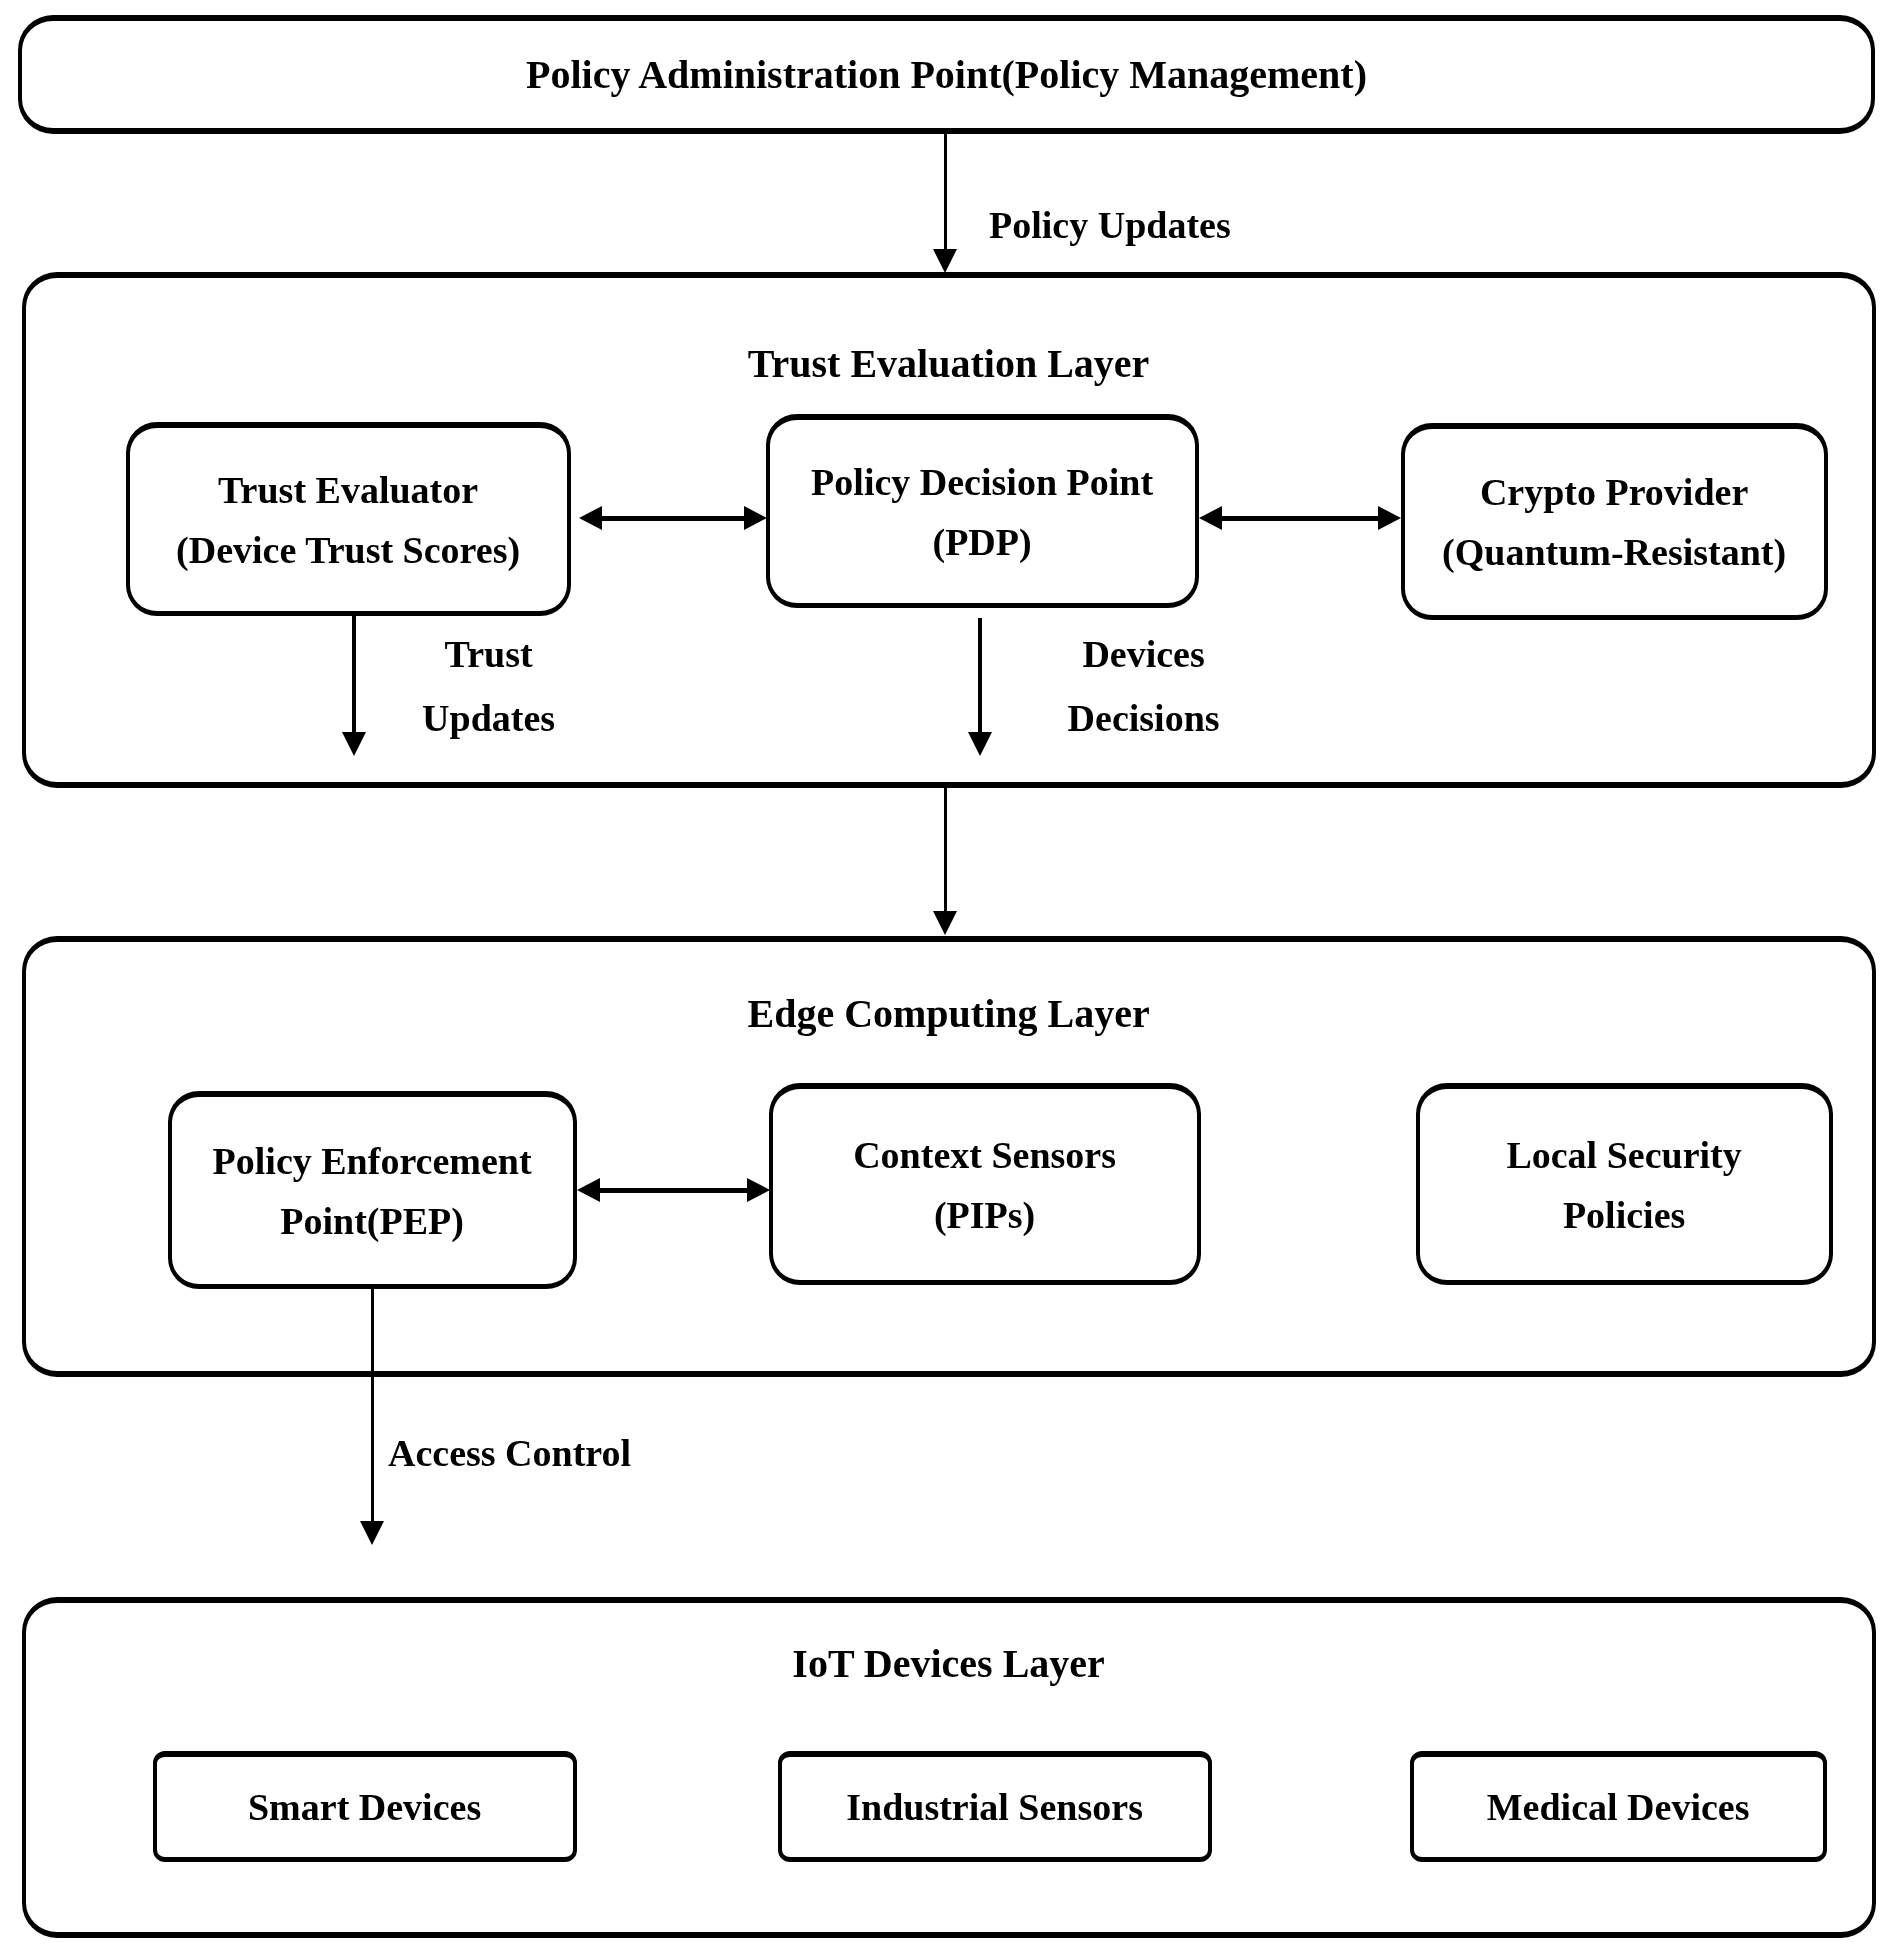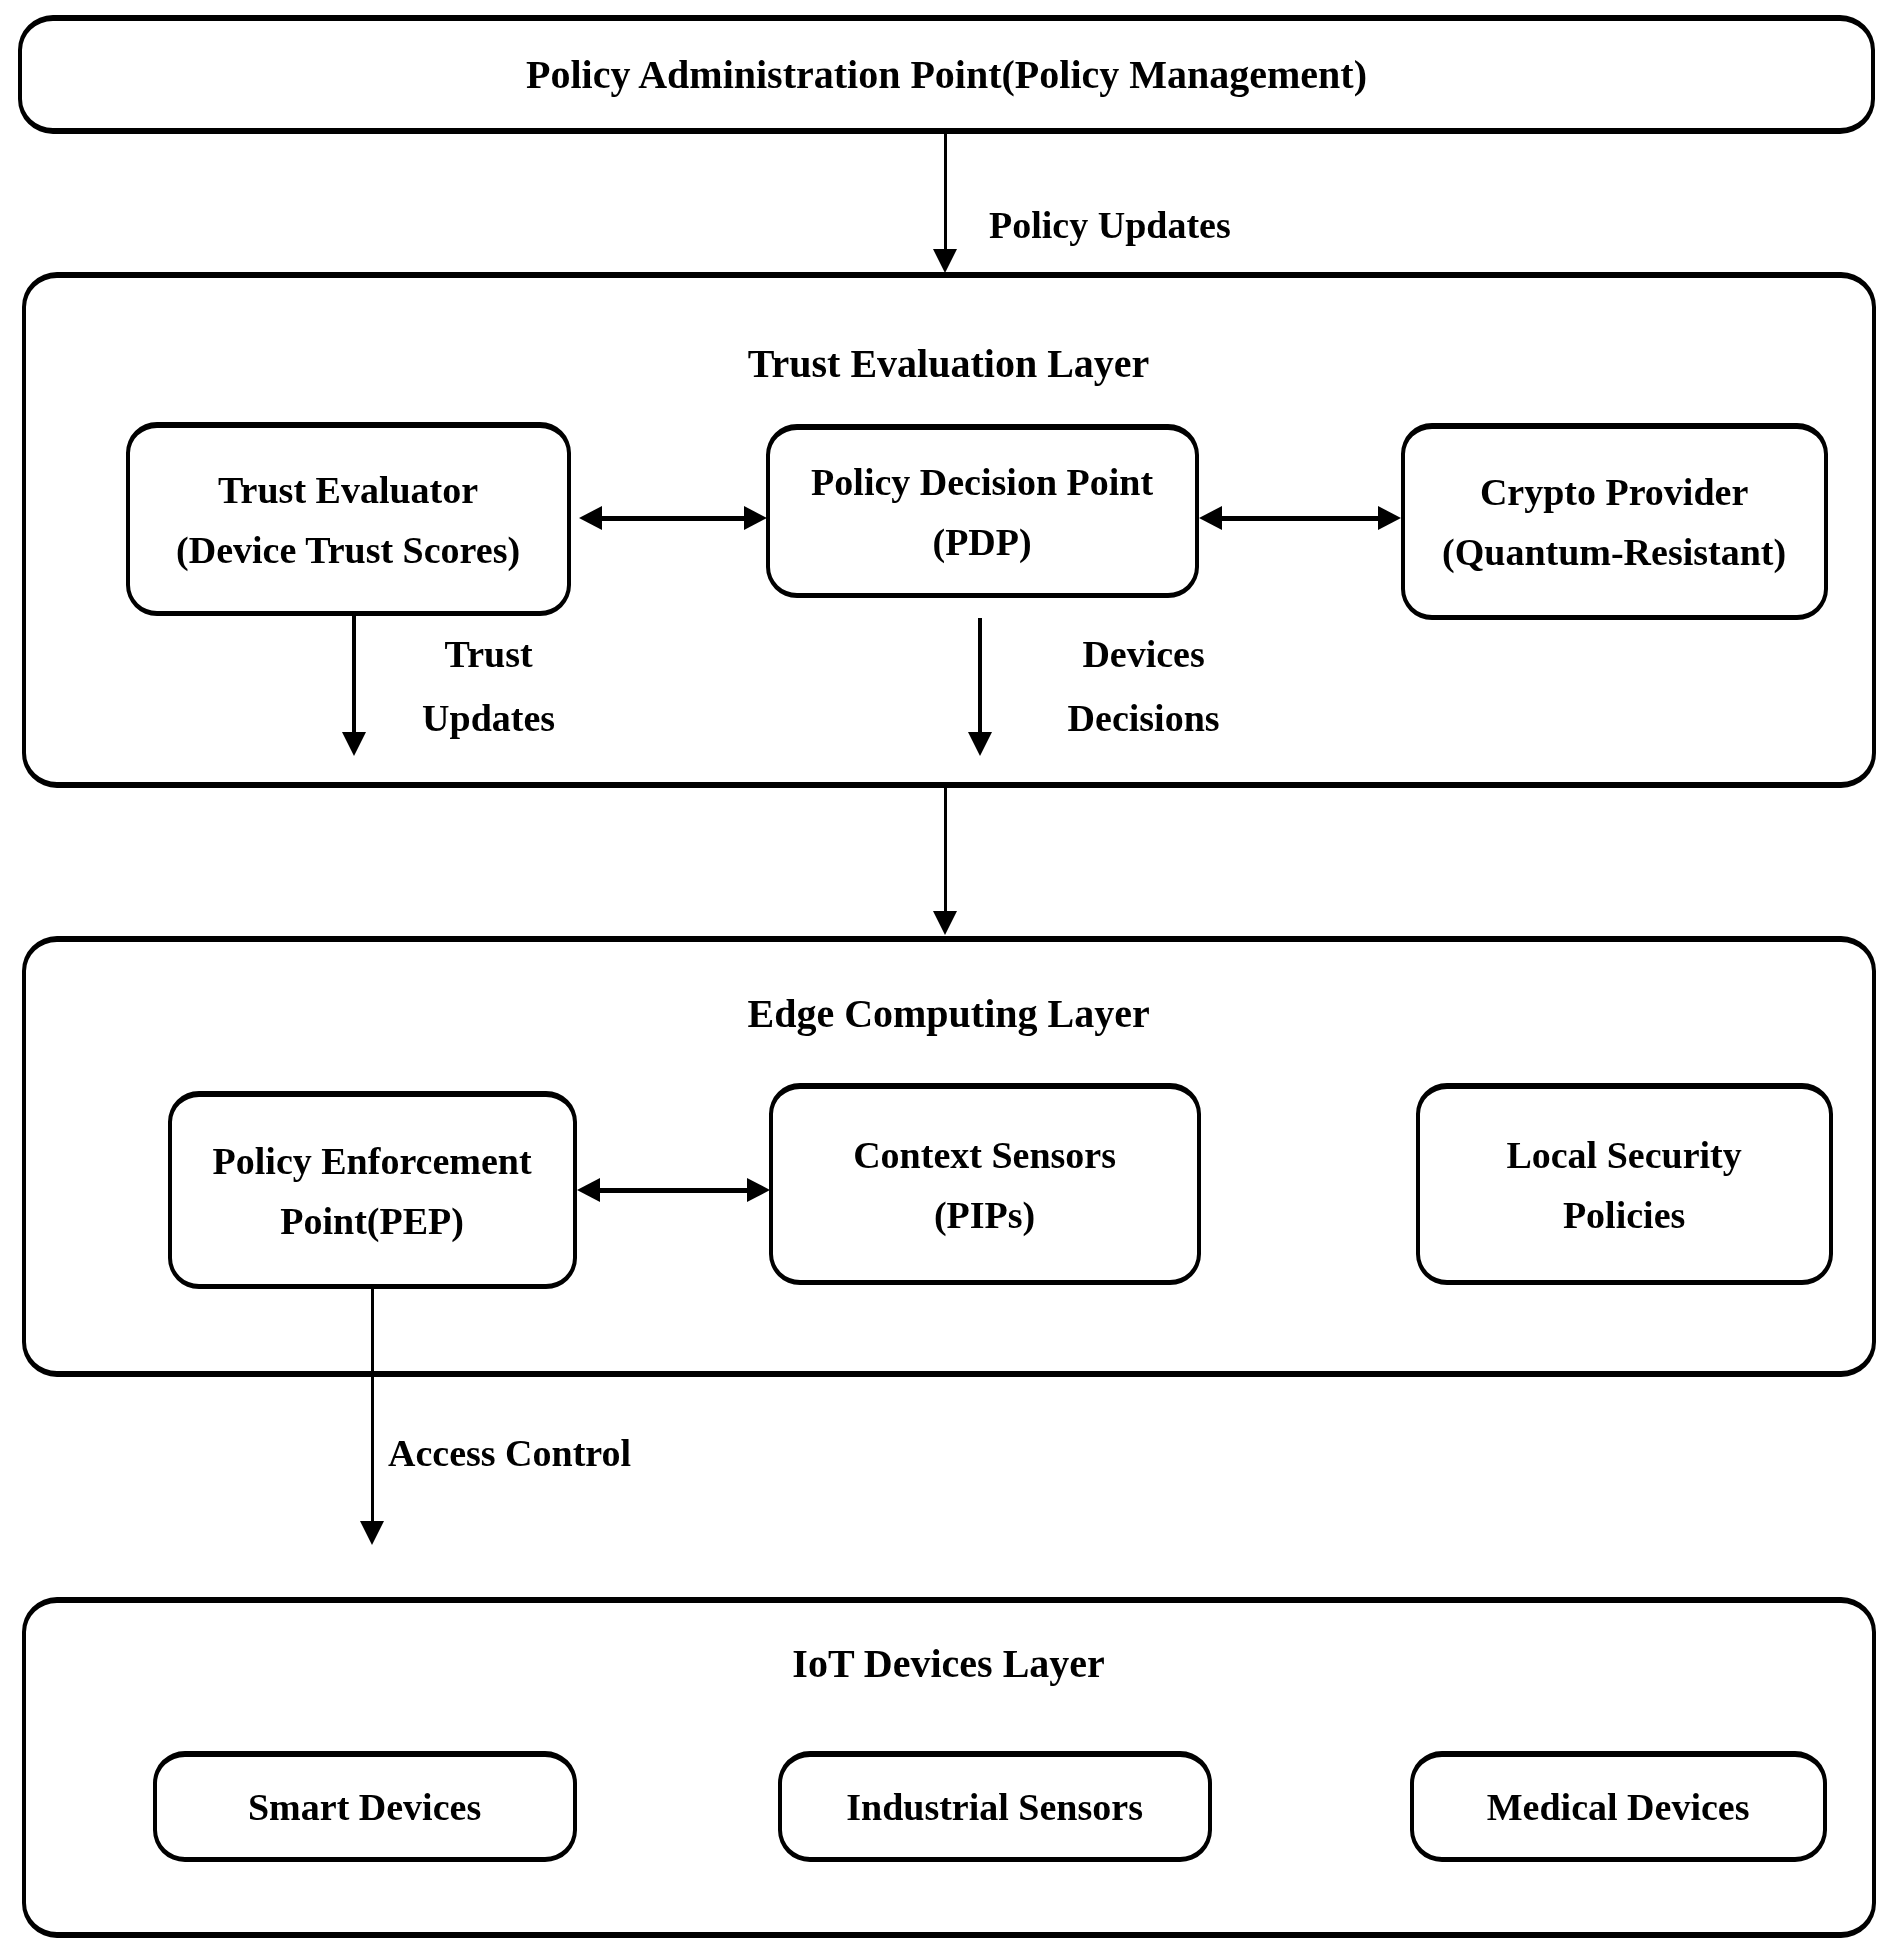--- a/index.html
+++ b/index.html
@@ -45,21 +45,21 @@
     border-radius: 31px;
     display: flex;
     flex-direction: column;
     align-items: center;
     justify-content: center;
     text-align: center;
     font-size: 38px;
     line-height: 60px;
     white-space: nowrap;
   }
-  .node.short { border-radius: 32px; }
+  .node.short { border-radius: 12px; }
 
   
   .pap-box {
     position: absolute;
     box-sizing: border-box;
     background: var(--paper);
     border: 4.8px solid var(--ink);
     border-top-width: 6.6px;
     border-bottom-width: 6px;
     border-radius: 35px;
@@ -141,21 +141,21 @@
   <div class="conn-label" style="left:989px; top:178px;margin-top:26px;">Policy Updates</div>
 
   <div class="layer" style="left:21.6px; top:272px; width:1854px; height:516px;">
     <div class="layer-title" style="top:66px;">Trust Evaluation Layer</div>
 
     <div class="node" style="left:100px; top:144px; width:445px; height:194px;">
       <span>Trust Evaluator</span>
       <span>(Device Trust Scores)</span>
     </div>
 
-    <div class="node" style="left:740px; top:146px; width:433px; height:174px;">
+    <div class="node" style="left:740px; top:136px; width:433px; height:194px;">
       <span>Policy Decision Point</span>
       <span>(PDP)</span>
     </div>
 
     <div class="node" style="left:1375px; top:145px; width:427px; height:197px;">
       <span>Crypto Provider</span>
       <span>(Quantum-Resistant)</span>
     </div>
 
     <div class="arrow-h" style="left:553px; top:228px; width:188px;">

